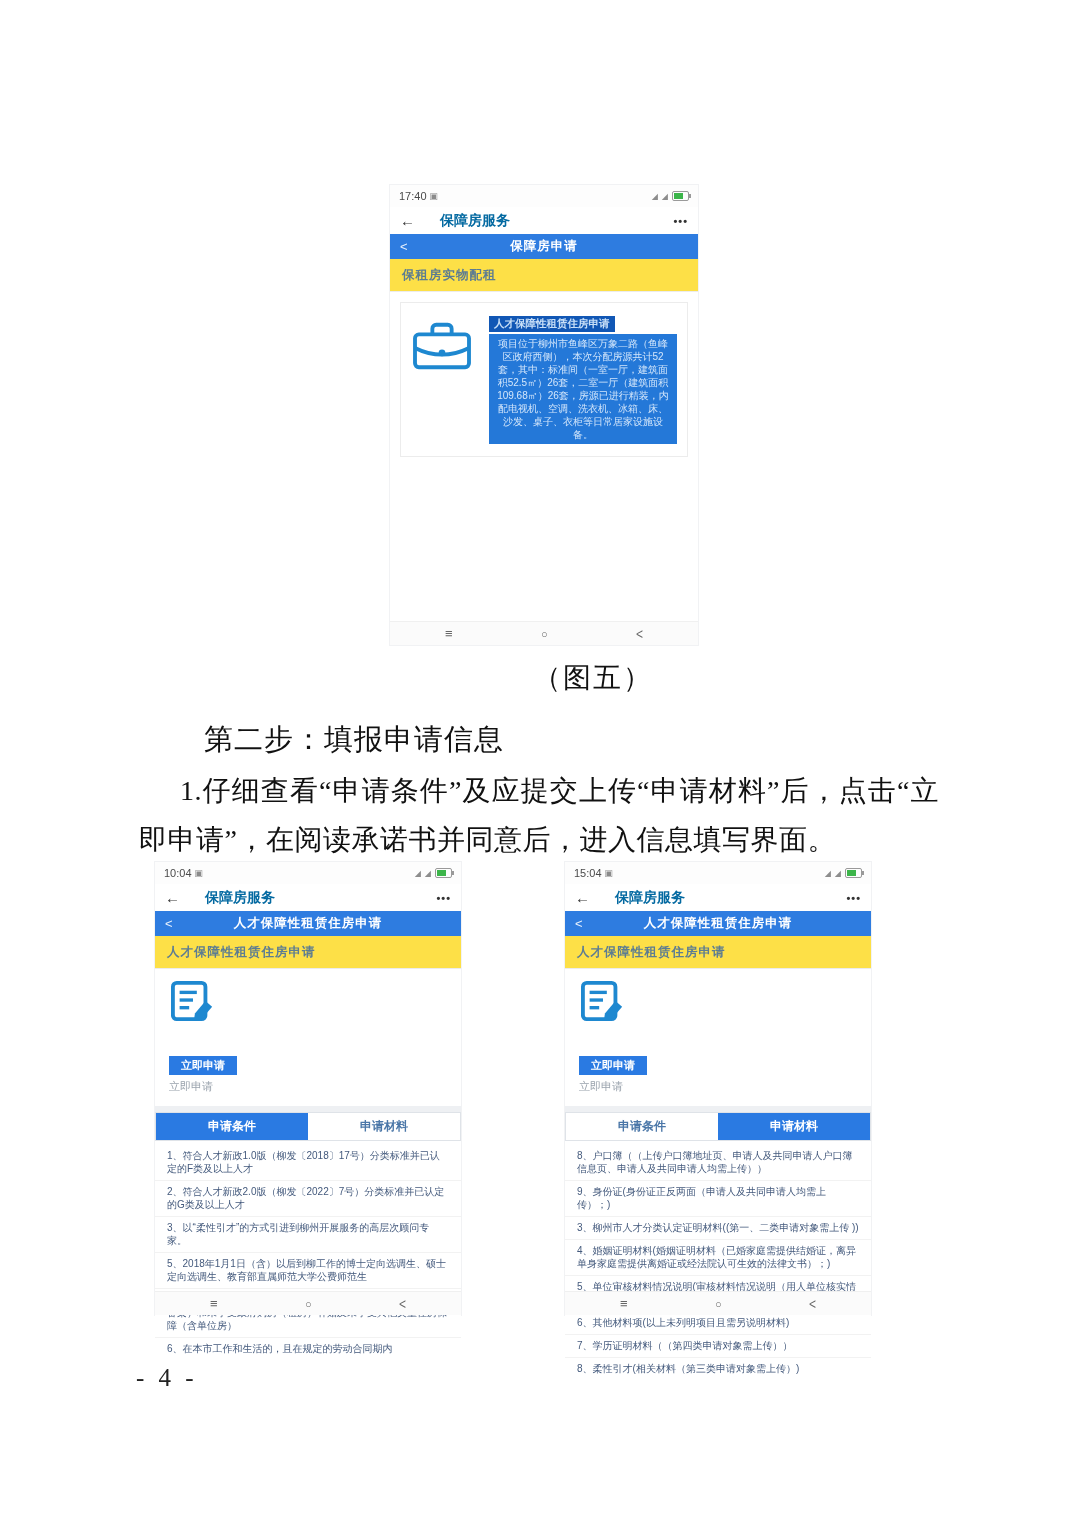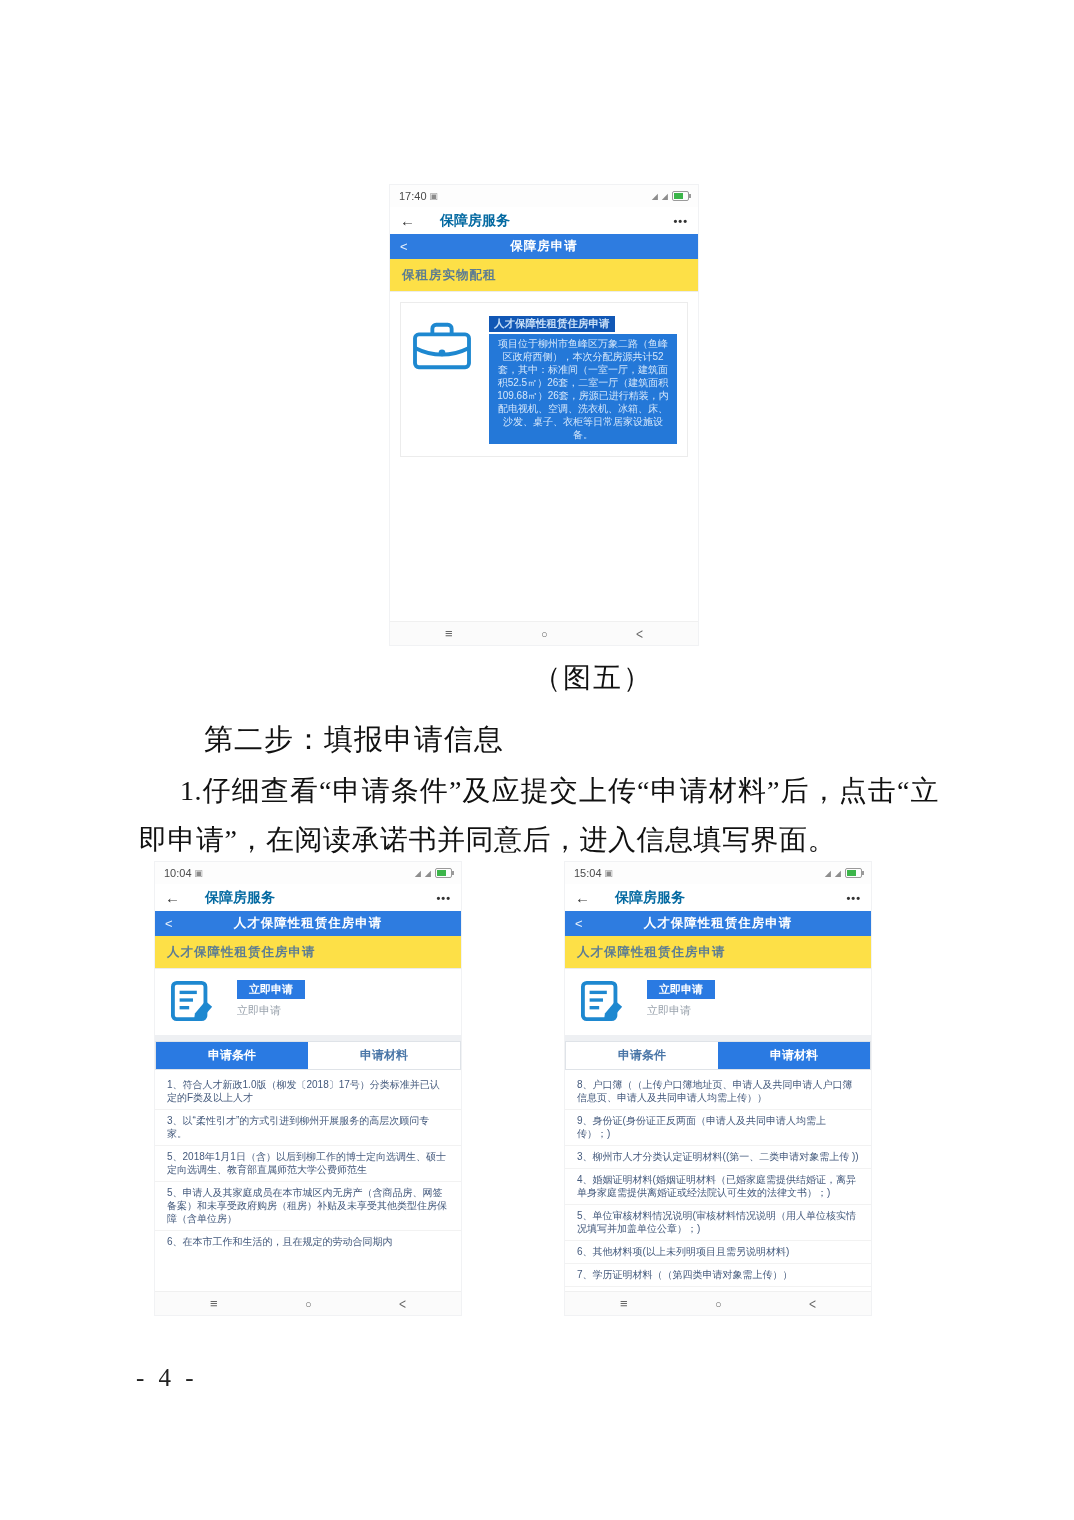--- a/index.html
+++ b/index.html
@@ -30,21 +30,21 @@
   .navbar .n-menu{font-size:13px;} .navbar .n-home{font-size:11px;} .navbar .n-back{font-size:12px;transform:scaleY(1.2);}
 
   
   .rentcard{margin:10px;border:1px solid #ececec;background:#fff;padding:10px 10px 12px;display:flex;gap:14px;}
   .rentcard .icon-wrap{width:64px;flex:0 0 64px;padding-top:6px;}
   .rentcard .txt{flex:1;}
   .chip{display:inline-block;background:#1157b5;color:#c9e0f8;font-size:10.5px;padding:1px 5px;font-weight:600;}
   .desc{margin-top:2px;background:#2478d8;color:#d3e6fb;font-size:10px;line-height:13px;padding:3px 5px;text-align:center;}
 
   
-  .applycard{background:#fff;padding:10px 14px 12px;display:flex;gap:20px;align-items:flex-start;}
+  .applycard{background:#fff;padding:10px 14px 12px;display:flex;gap:28px;align-items:flex-start;flex-direction:column;}
   .applycard .icon-wrap{width:48px;flex:0 0 48px;}
   .applybtn{display:inline-block;background:#2a7ae2;color:#fff;font-size:11px;padding:2px 12px;font-weight:600;}
   .applysub{color:#9aa3ad;font-size:11px;margin-top:4px;}
   .gapbar{height:6px;background:#eef0f3;}
   .tabs{display:flex;border:1px solid #dfe3e8;background:#14b8a6;}
   .tab{flex:1;text-align:center;font-size:12px;padding:5px 0;background:#fff;color:#4b77a8;font-weight:600;}
   .tab.active{background:#2a7ae2;color:#fff;}
   .list{background:#fff;}
   .item{padding:4px 12px 5px;font-size:10px;line-height:13px;color:#43597c;border-bottom:1px solid #f2f2f2;}
   .item:first-child{padding-top:8px;}
@@ -150,20 +150,21 @@
         <div class="applysub">立即申请</div>
       </span>
     </div>
     <div class="gapbar"></div>
     <div class="tabs">
       <span class="tab active">申请条件</span>
       <span class="tab">申请材料</span>
     </div>
     <div class="list">
       <div class="item">1、符合人才新政1.0版（柳发〔2018〕17号）分类标准并已认定的F类及以上人才</div>
+      <div class="item">2、符合人才新政2.0版（柳发〔2022〕7号）分类标准并已认定的G类及以上人才</div>
       <div class="item">3、以“柔性引才”的方式引进到柳州开展服务的高层次顾问专家。</div>
       <div class="item">5、2018年1月1日（含）以后到柳工作的博士定向选调生、硕士定向选调生、教育部直属师范大学公费师范生</div>
       <div class="item">5、申请人及其家庭成员在本市城区内无房产（含商品房、网签备案）和未享受政府购房（租房）补贴及未享受其他类型住房保障（含单位房）</div>
       <div class="item">6、在本市工作和生活的，且在规定的劳动合同期内</div>
     </div>
     <div class="navbar">
       <span class="n-menu">≡</span>
       <span class="n-home">○</span>
       <span class="n-back">&lt;</span>
     </div>

